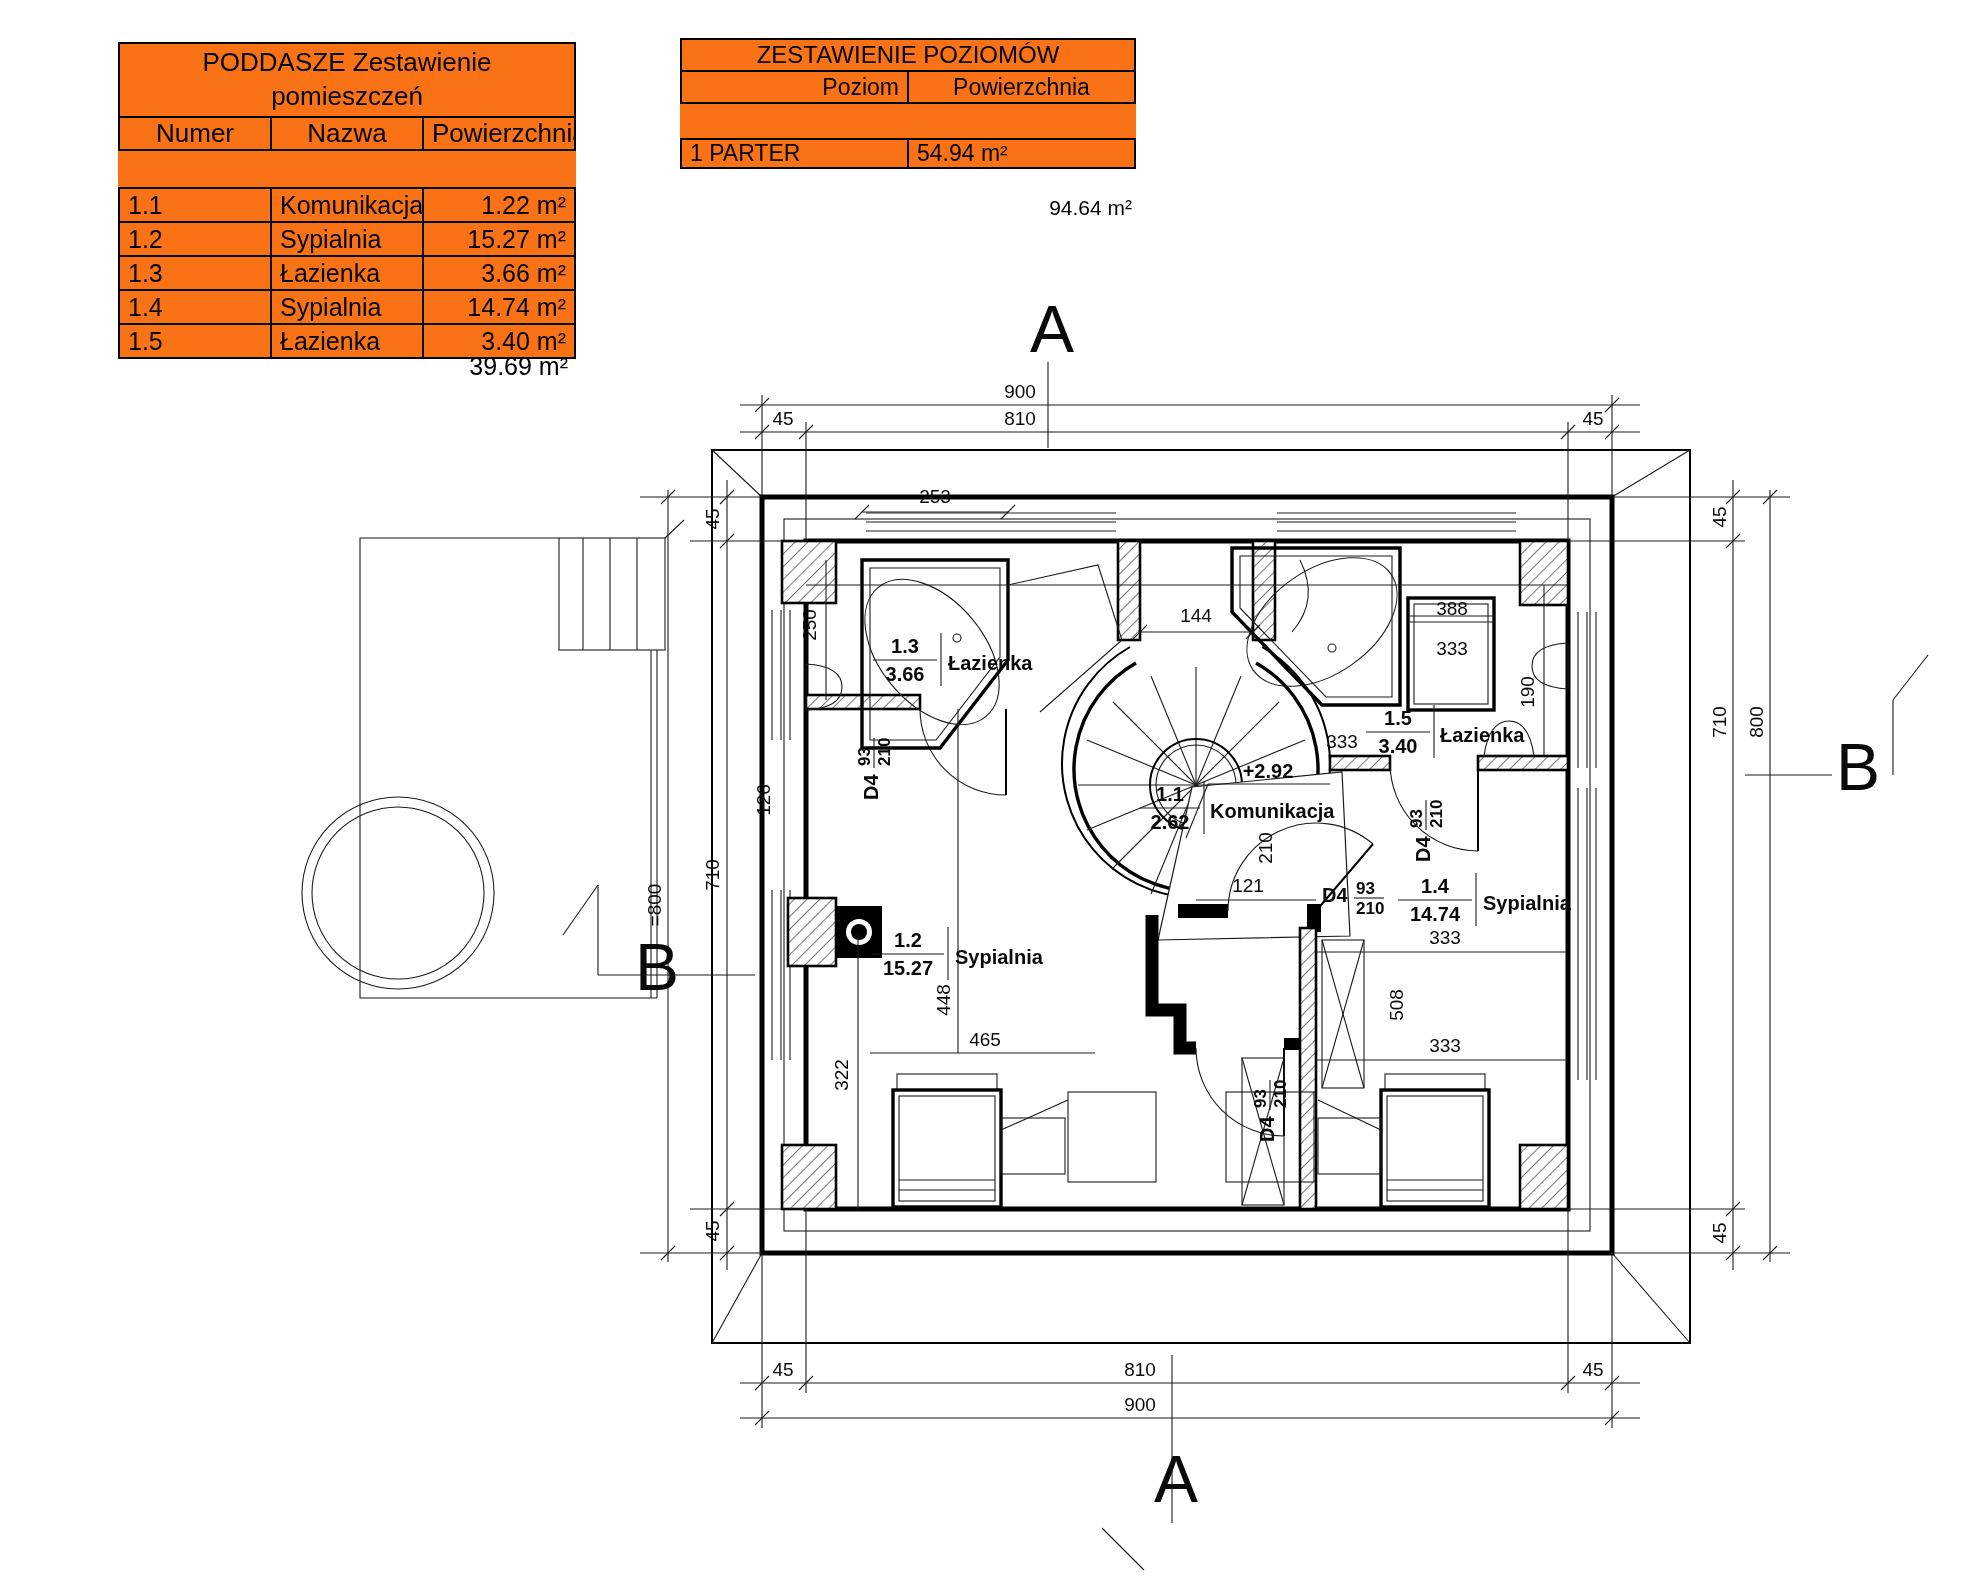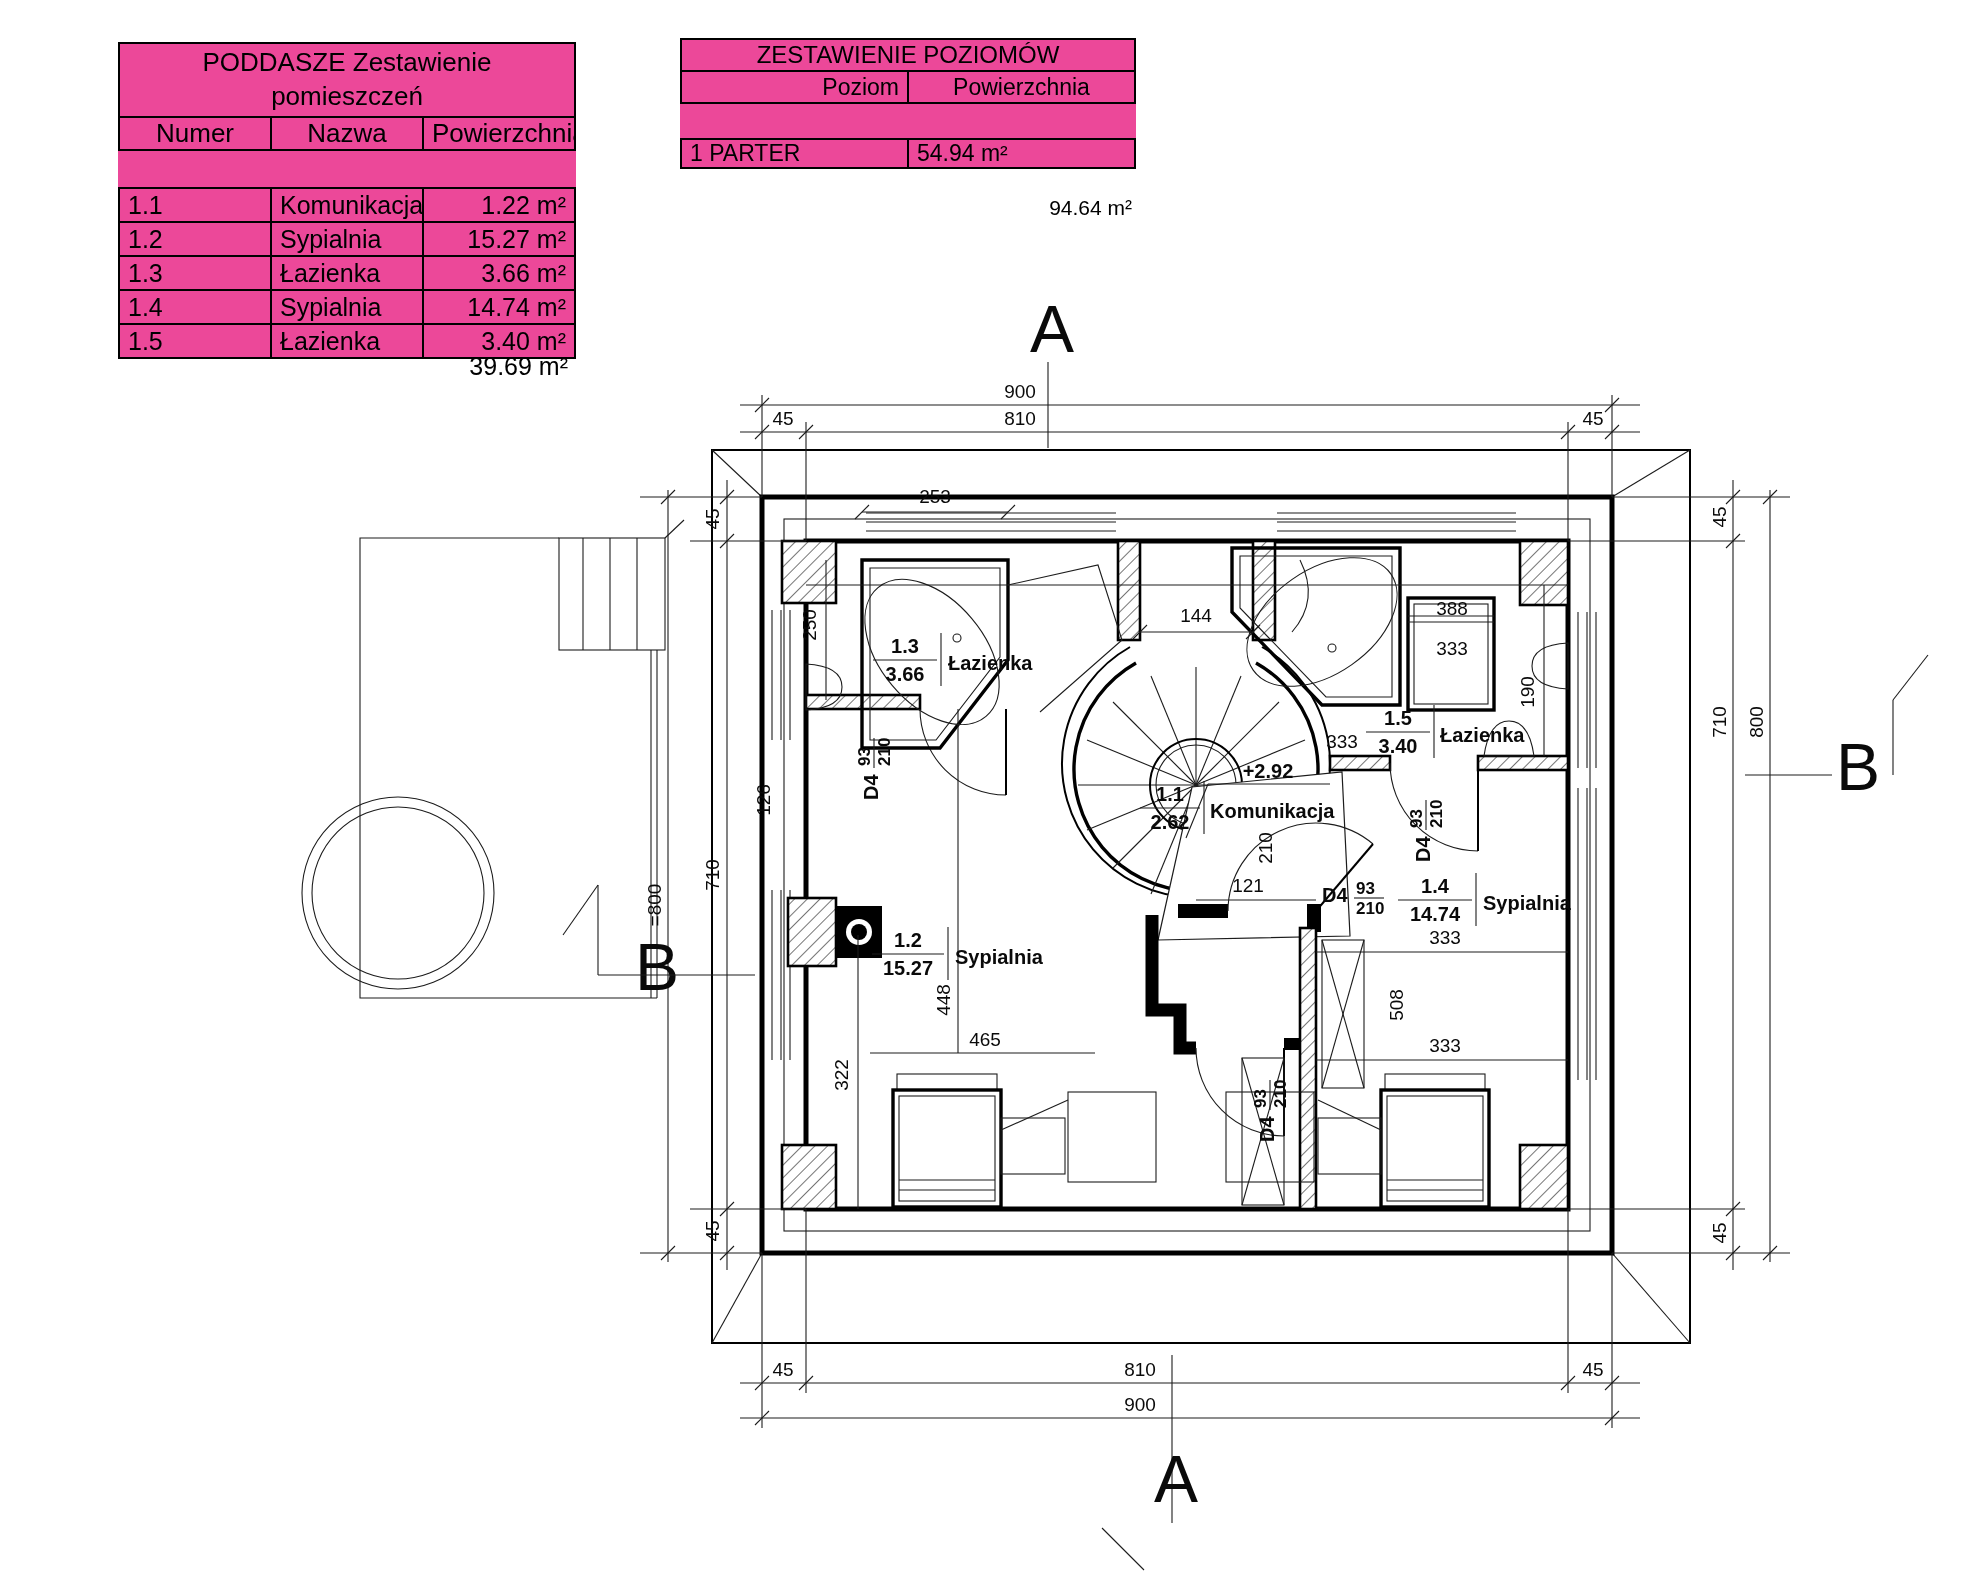--- a/index.html
+++ b/index.html
@@ -1,20 +1,20 @@
 <!DOCTYPE html>
 <html><head>
 <meta charset="utf-8">
 <style>
   html,body{margin:0;padding:0;background:#fff;}
   #canvas{position:relative;width:1975px;height:1595px;background:#fff;
           font-family:"Liberation Sans",sans-serif;color:#000;overflow:hidden;}
   svg{position:absolute;left:0;top:0;}
   
-  .tbl{position:absolute;border-collapse:collapse;table-layout:fixed;background:#ec4899;}
+  .tbl{position:absolute;border-collapse:collapse;table-layout:fixed;background:#f97316;}
   .tbl td,.tbl th{border:2px solid #000;padding:0 8px;font-weight:normal;white-space:nowrap;overflow:hidden;}
   #roomsTable{left:118px;top:42px;width:458px;font-size:25px;}
   #roomsTable .title{text-align:center;font-size:26px;height:72px;line-height:1.3;}
   #roomsTable th{text-align:center;font-size:26px;height:28px;margin-left:46px;}
   #roomsTable td{height:32px;}
   #roomsTable .num{width:112px;}
   #roomsTable .nam{width:162px;}
   #roomsTable .pow{width:172px;text-align:right;}
   .noborder td{border:none !important;}
   #roomsGap td{border-left:none!important;border-right:none!important;border-top:none!important;border-bottom:none!important;height:36px;}

